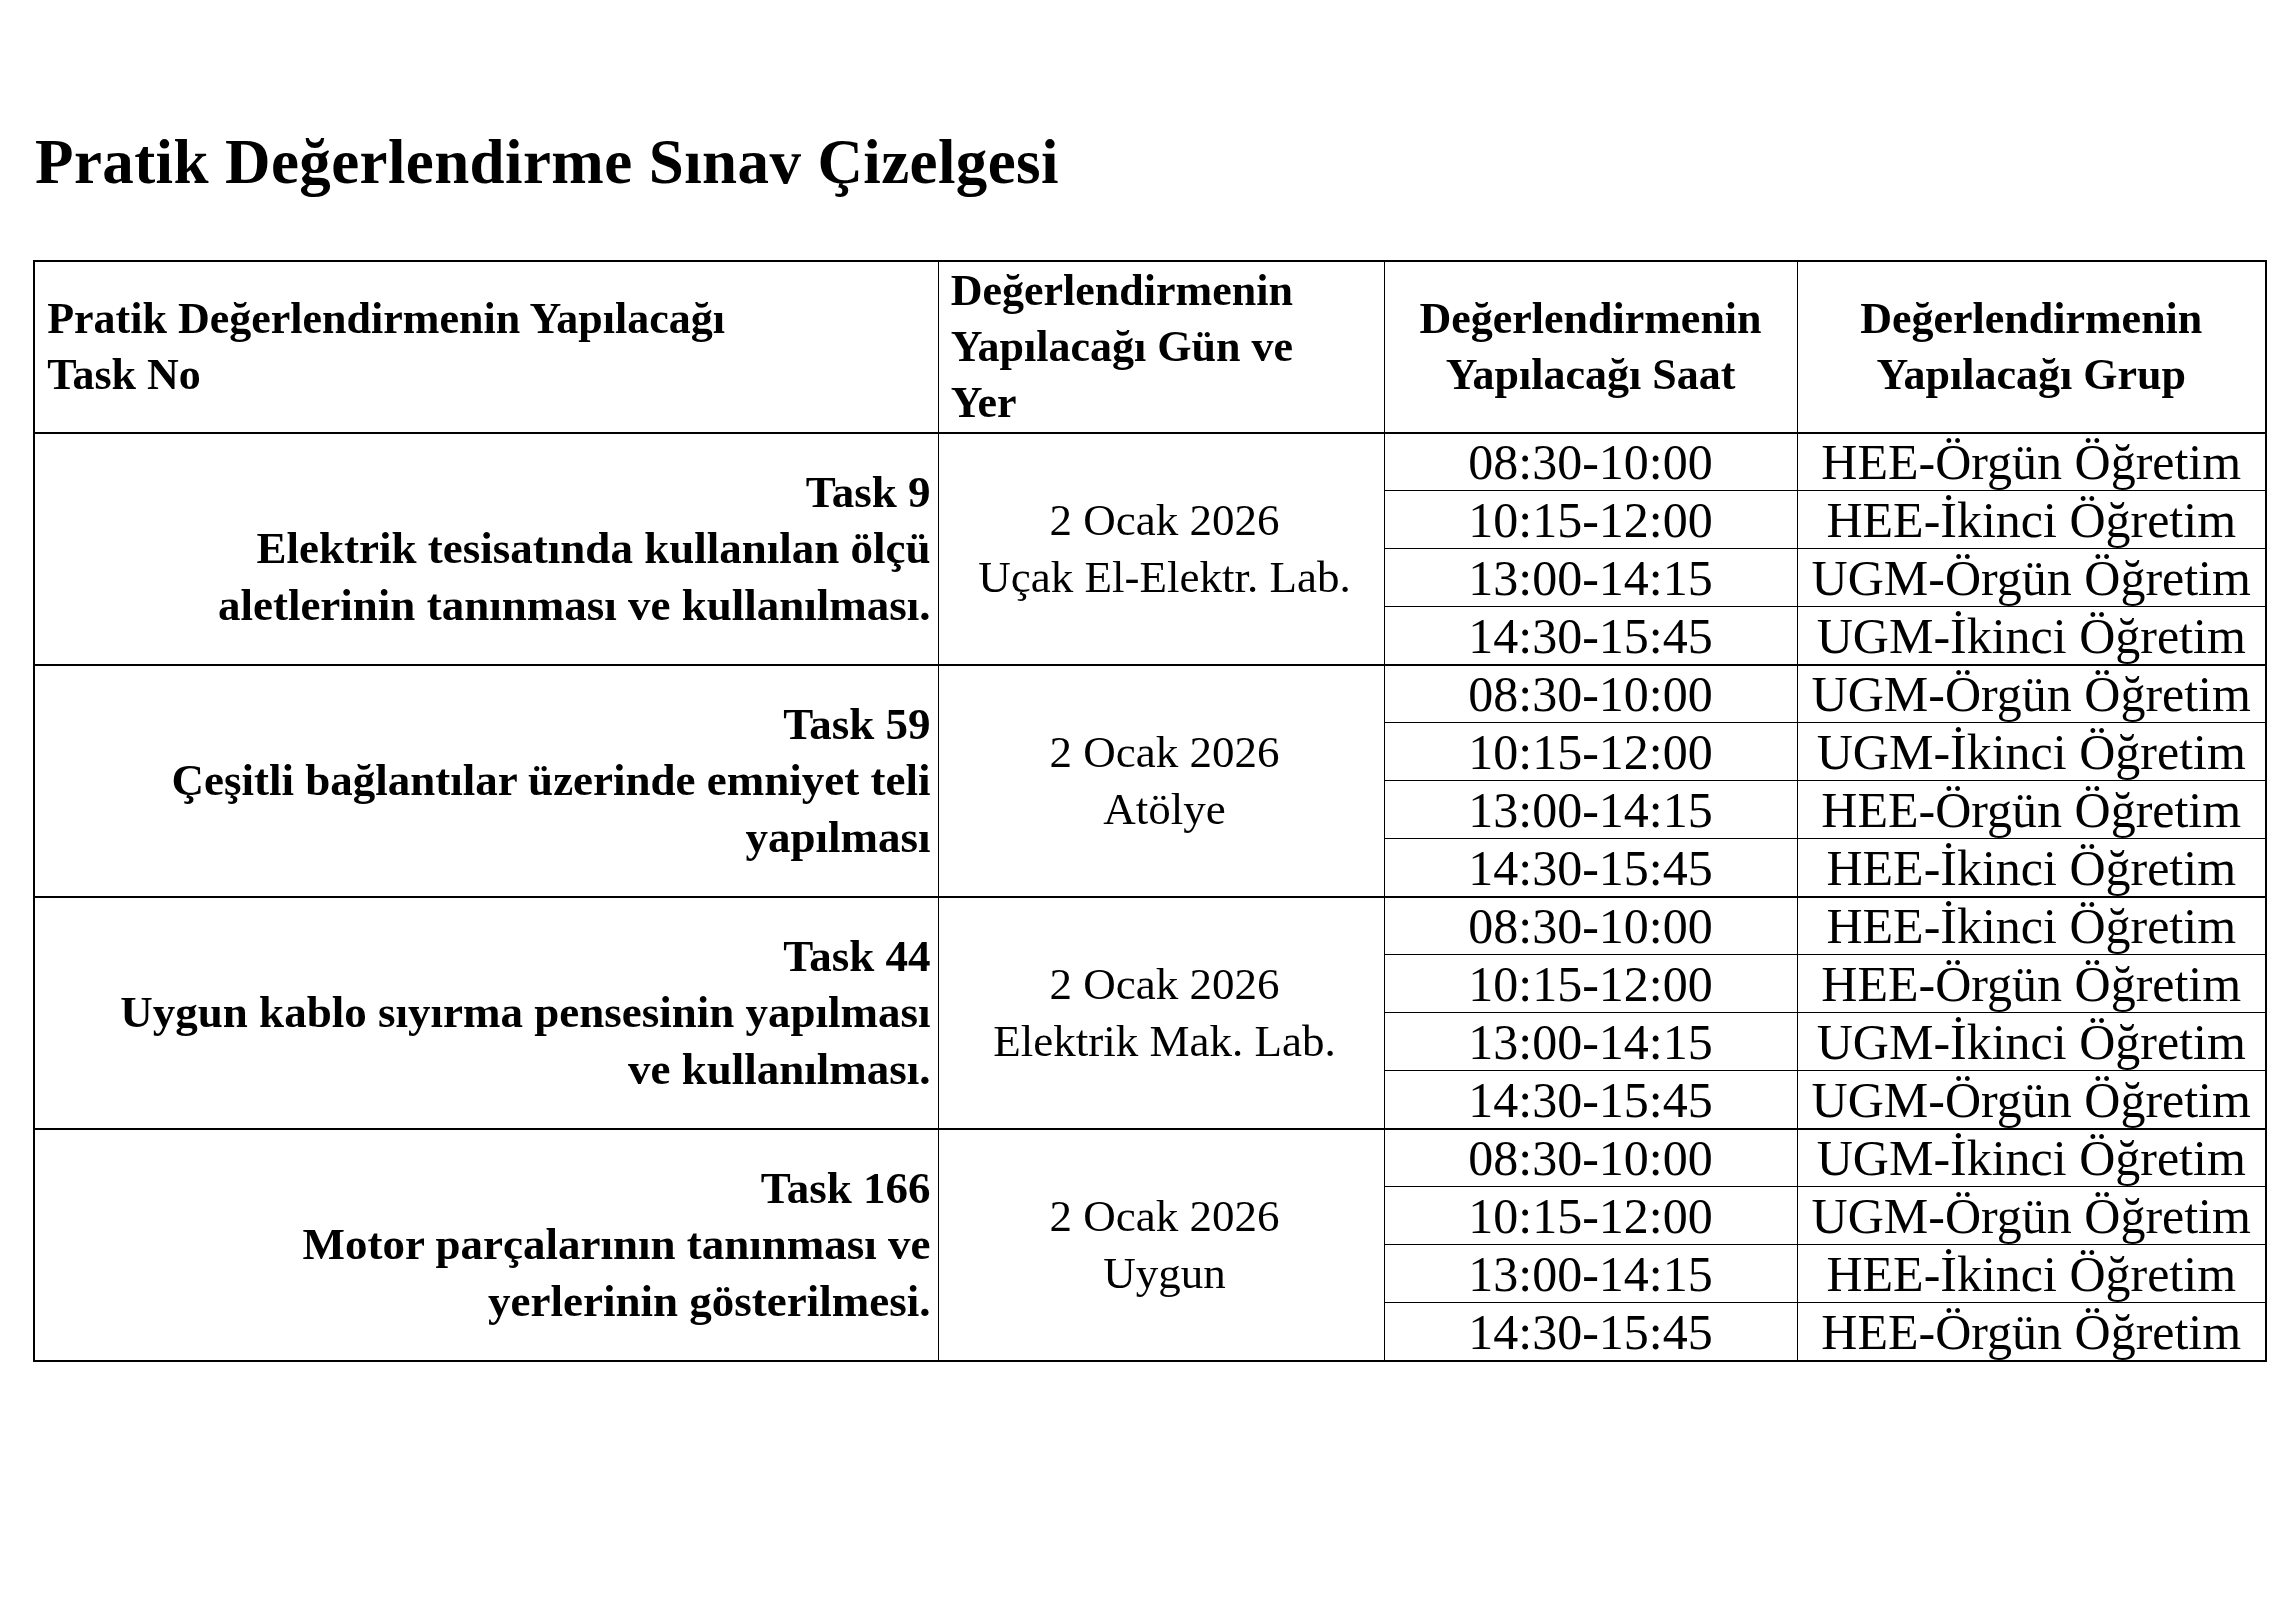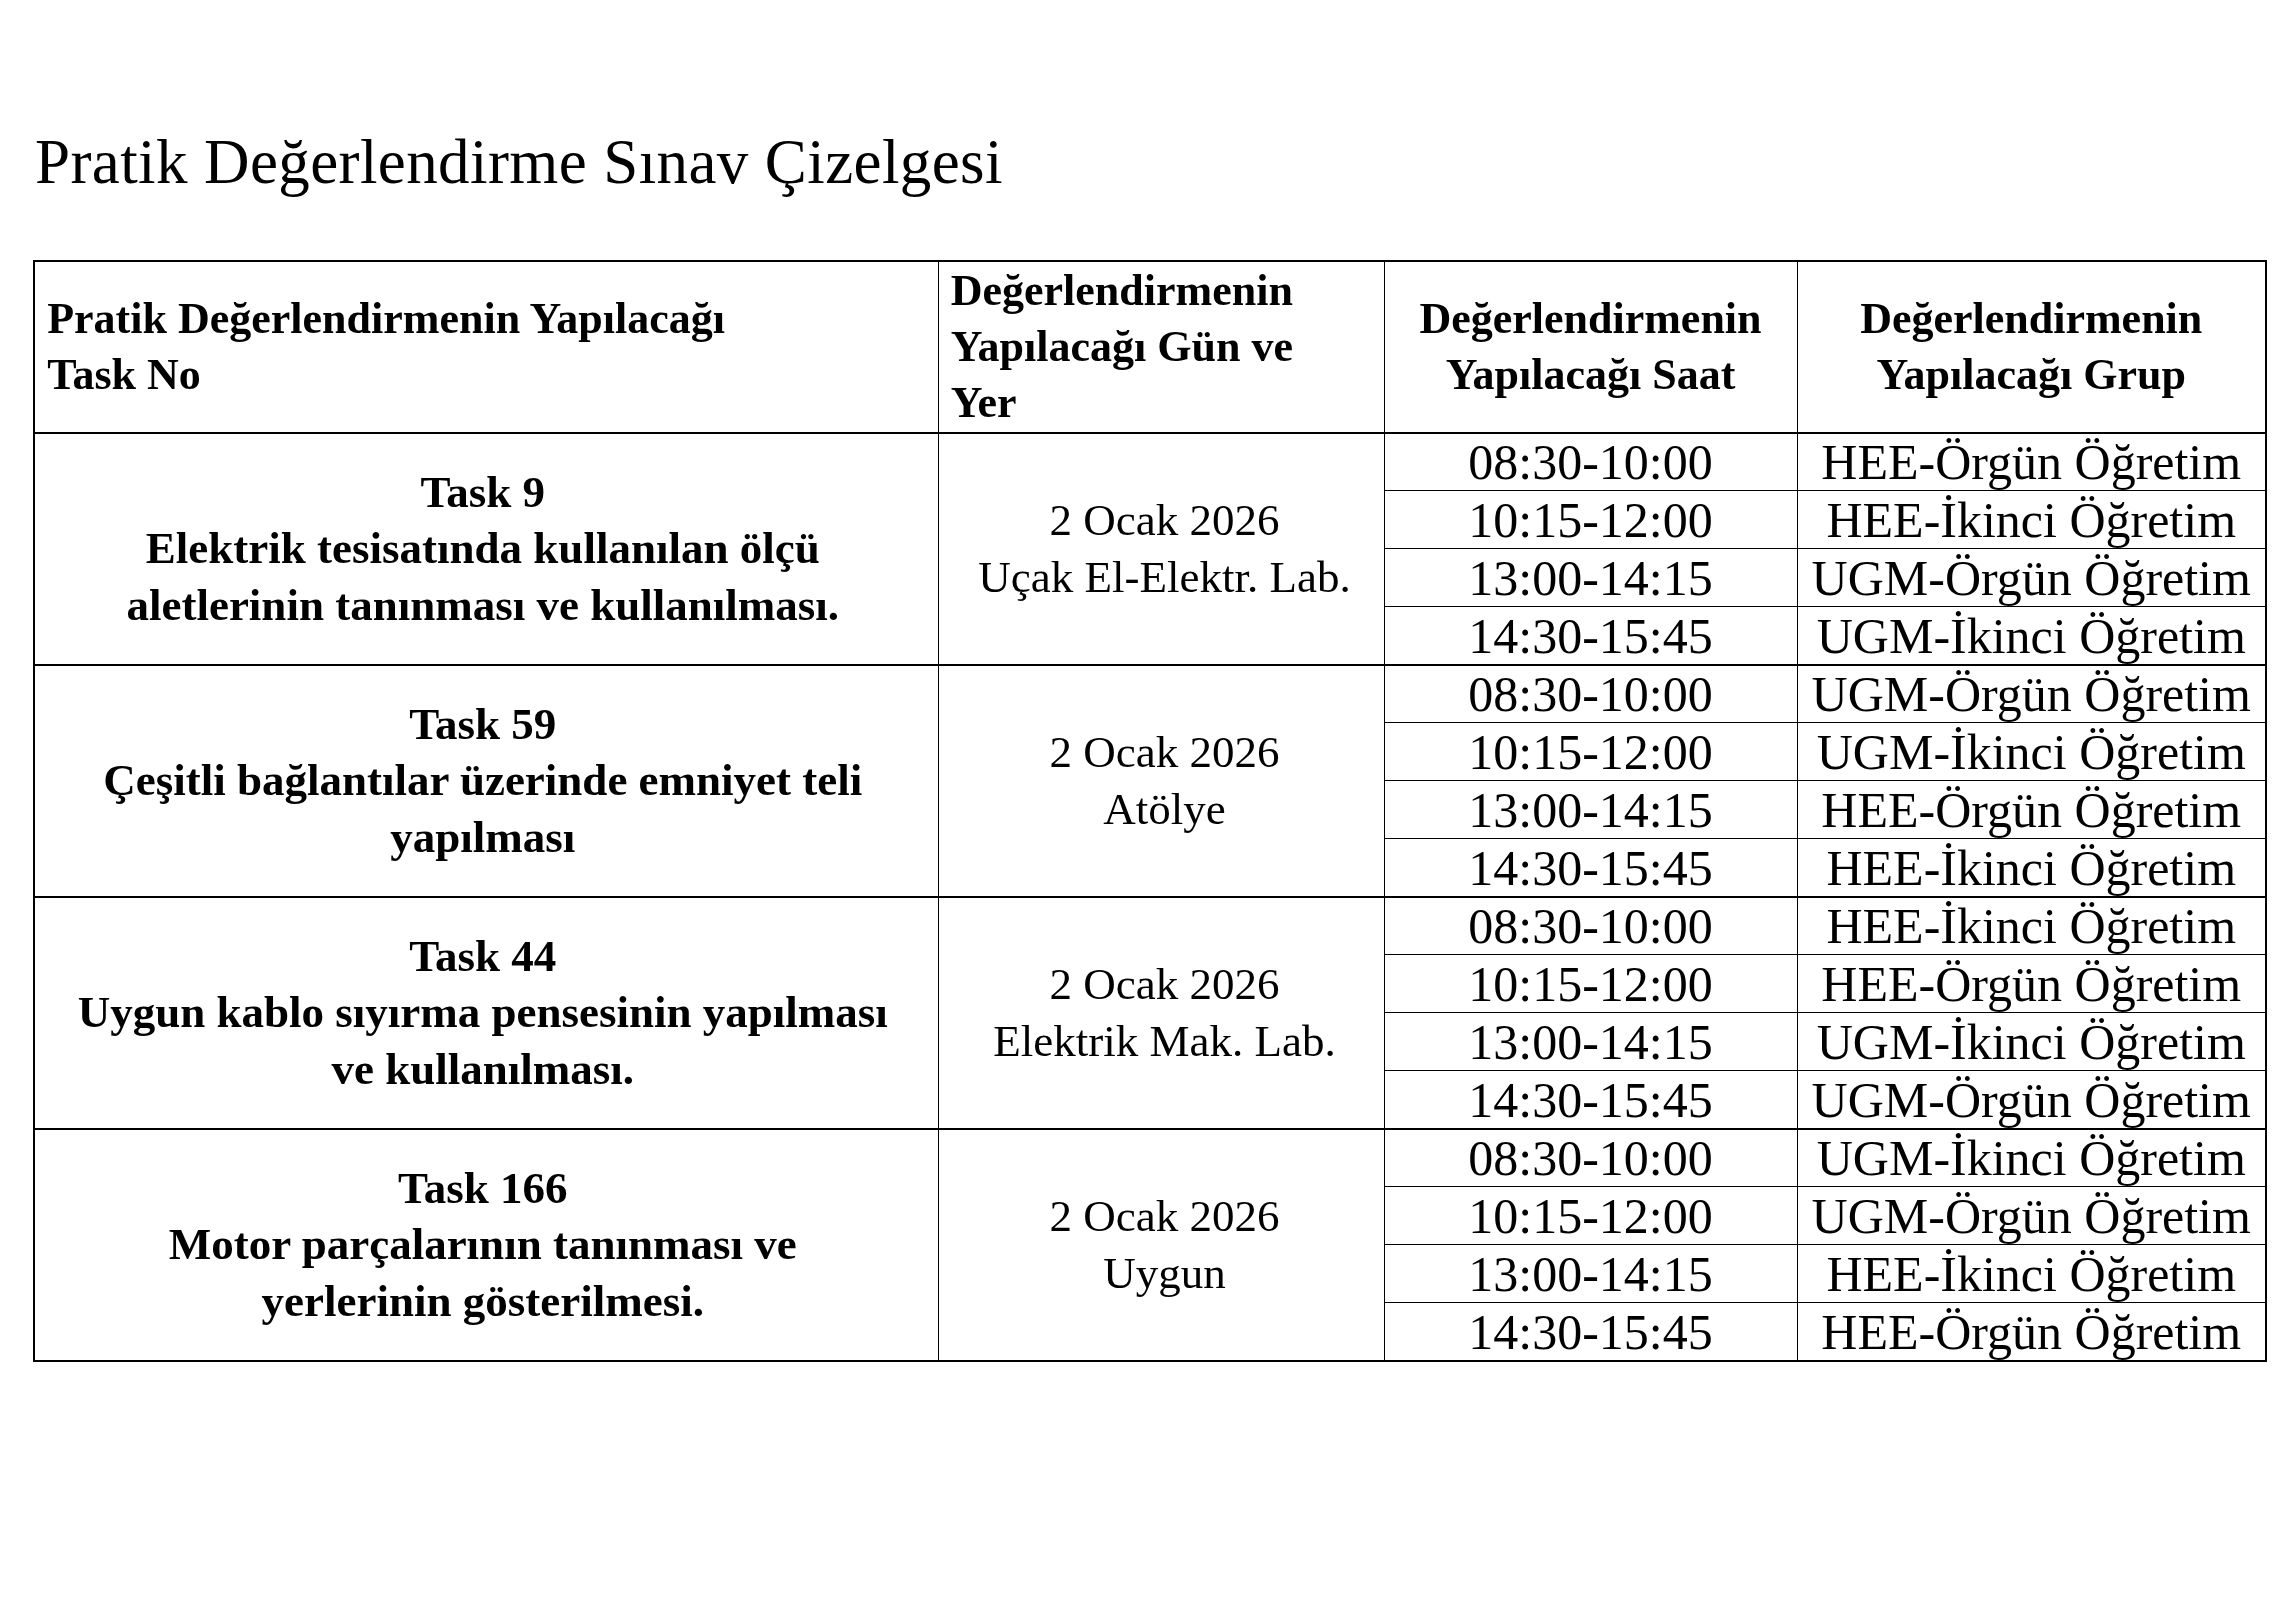--- a/index.html
+++ b/index.html
@@ -10,21 +10,21 @@
     background: #ffffff;
   }
   body {
     font-family: "Liberation Serif", "DejaVu Serif", serif;
     color: #000000;
     overflow: hidden;
   }
   .page-title {
     margin: 129px 0 0 35px;
     font-size: 63px;
-    font-weight: normal;
+    font-weight: bold;
     line-height: 1.05;
     letter-spacing: 0.4px;
   }
   table.schedule {
     border-collapse: collapse;
     table-layout: fixed;
     margin: 65px 0 0 33px;
     width: 2231px;
     border: 2.6px solid #000000;
   }
@@ -50,21 +50,21 @@
   .th-time, .th-group {
     text-align: center;
     padding: 0 3.5px;
   }
   .task-cell {
     padding-left: 0;
     padding-right: 7px;
     font-weight: bold;
     font-size: 45px;
     line-height: 1.26;
-    text-align: center;
+    text-align: right;
   }
   .place-cell {
     padding-left: 12.2px;
     padding-right: 5.2px;
     font-size: 45px;
     line-height: 1.27;
     text-align: center;
   }
   .time-cell, .group-cell {
     text-align: center;

